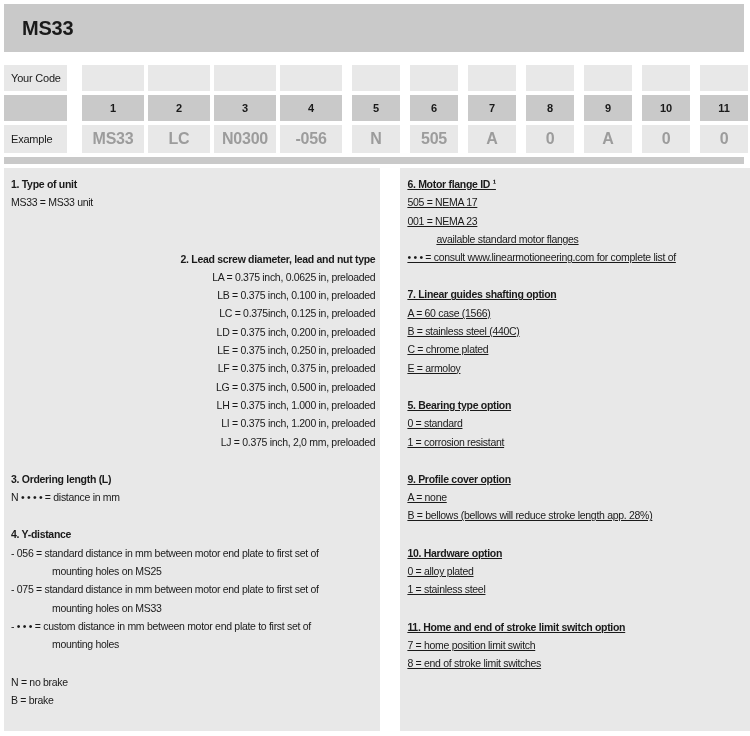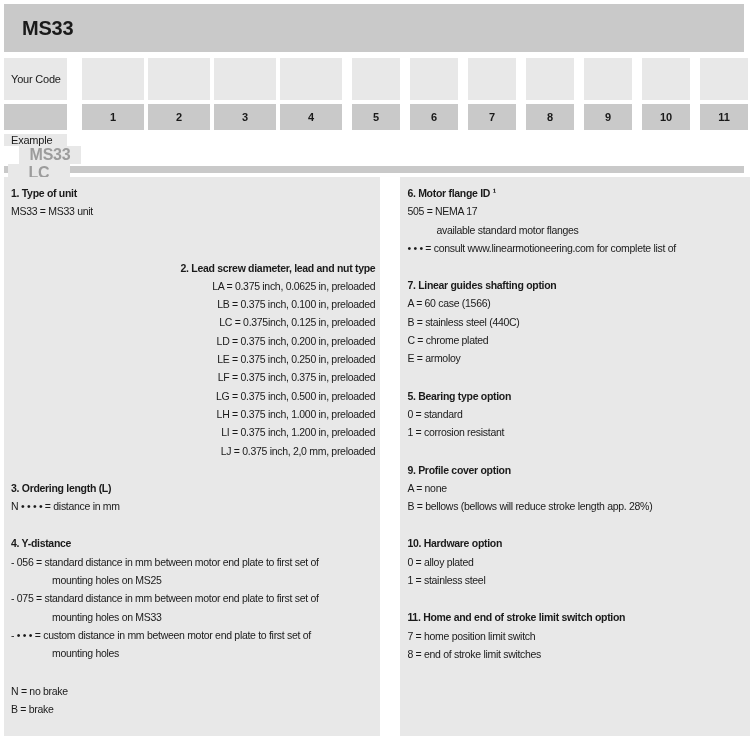--- a/index.html
+++ b/index.html
@@ -3,44 +3,44 @@
 <meta charset="utf-8">
 <style>
   html,body{margin:0;padding:0;background:#ffffff;}
   body{width:750px;height:736px;font-family:"Liberation Sans",sans-serif;color:#1a1a1a;overflow:hidden;}
 
   .title-bar{margin:4px 0 0 4px;width:740px;height:48px;background:#c9c9c9;
     display:flex;align-items:center;padding-left:18px;box-sizing:border-box;}
   .title-bar span{font-size:20px;font-weight:bold;letter-spacing:-0.2px;}
 
   .row{display:flex;margin-left:4px;width:744px;}
-  .your-code-row{height:42px;margin-top:6px;}
+  .your-code-row{height:26px;margin-top:13px;}
   .numbers-row{height:26px;margin-top:4px;}
-  .example-row{height:28px;margin-top:4px;flex-direction:column;}
+  .example-row{height:28px;margin-top:4px;}
 
   .label-cell{width:63px;box-sizing:border-box;display:flex;align-items:center;
     padding-left:7px;font-size:11px;letter-spacing:-0.2px;}
   .cell{height:100%;display:flex;align-items:center;justify-content:center;box-sizing:border-box;}
   .wide{width:62px;}
   .narrow{width:48px;}
   .g15{margin-left:15px;}
   .g4{margin-left:4px;}
   .g10{margin-left:10px;}
   .light{background:#e8e8e8;}
   .dark{background:#c9c9c9;}
 
   .numbers-row .cell{font-size:11px;font-weight:bold;}
   .example-row .cell{font-size:16px;font-weight:bold;color:#9c9c9c;letter-spacing:-0.2px;}
 
   .divider-strip{margin:4px 0 0 4px;width:740px;height:7px;background:#c9c9c9;}
 
   .body-cols{display:flex;margin:4px 0 0 4px;height:563px;}
   .col{background:#e8e8e8;box-sizing:border-box;padding:7px 5px 0 7px;overflow:hidden;}
   .col.left{width:434px;margin-right:20px;}
-  .col.right{width:403px;}
+  .col.right{width:403px;text-decoration:underline;}
 
   .section-title{font-weight:bold;}
   .section-title,.line{font-size:10.5px;line-height:18.3px;letter-spacing:-0.3px;
     white-space:nowrap;color:#1a1a1a;}
   .line.indent{padding-left:41px;}
   .col.right .line.indent{padding-left:29px;}
   .section + .section{margin-top:19px;}
   .section.extra-gap{margin-top:38px;text-align:right;}
 </style>
 </head>
@@ -133,20 +133,21 @@
         </div>
         <div class="section">
           <div class="line">N = no brake</div>
           <div class="line">B = brake</div>
         </div>
       </div>
     <div class="col right" id="right-col">
         <div class="section">
           <div class="section-title">6. Motor flange ID ¹</div>
           <div class="line">505 = NEMA 17</div>
+          <div class="line">001 = NEMA 23</div>
           <div class="line indent">available standard motor flanges</div>
           <div class="line">• • • = consult www.linearmotioneering.com for complete list of</div>
         </div>
         <div class="section">
           <div class="section-title">7. Linear guides shafting option</div>
           <div class="line">A = 60 case (1566)</div>
           <div class="line">B = stainless steel (440C)</div>
           <div class="line">C = chrome plated</div>
           <div class="line">E = armoloy</div>
         </div>

